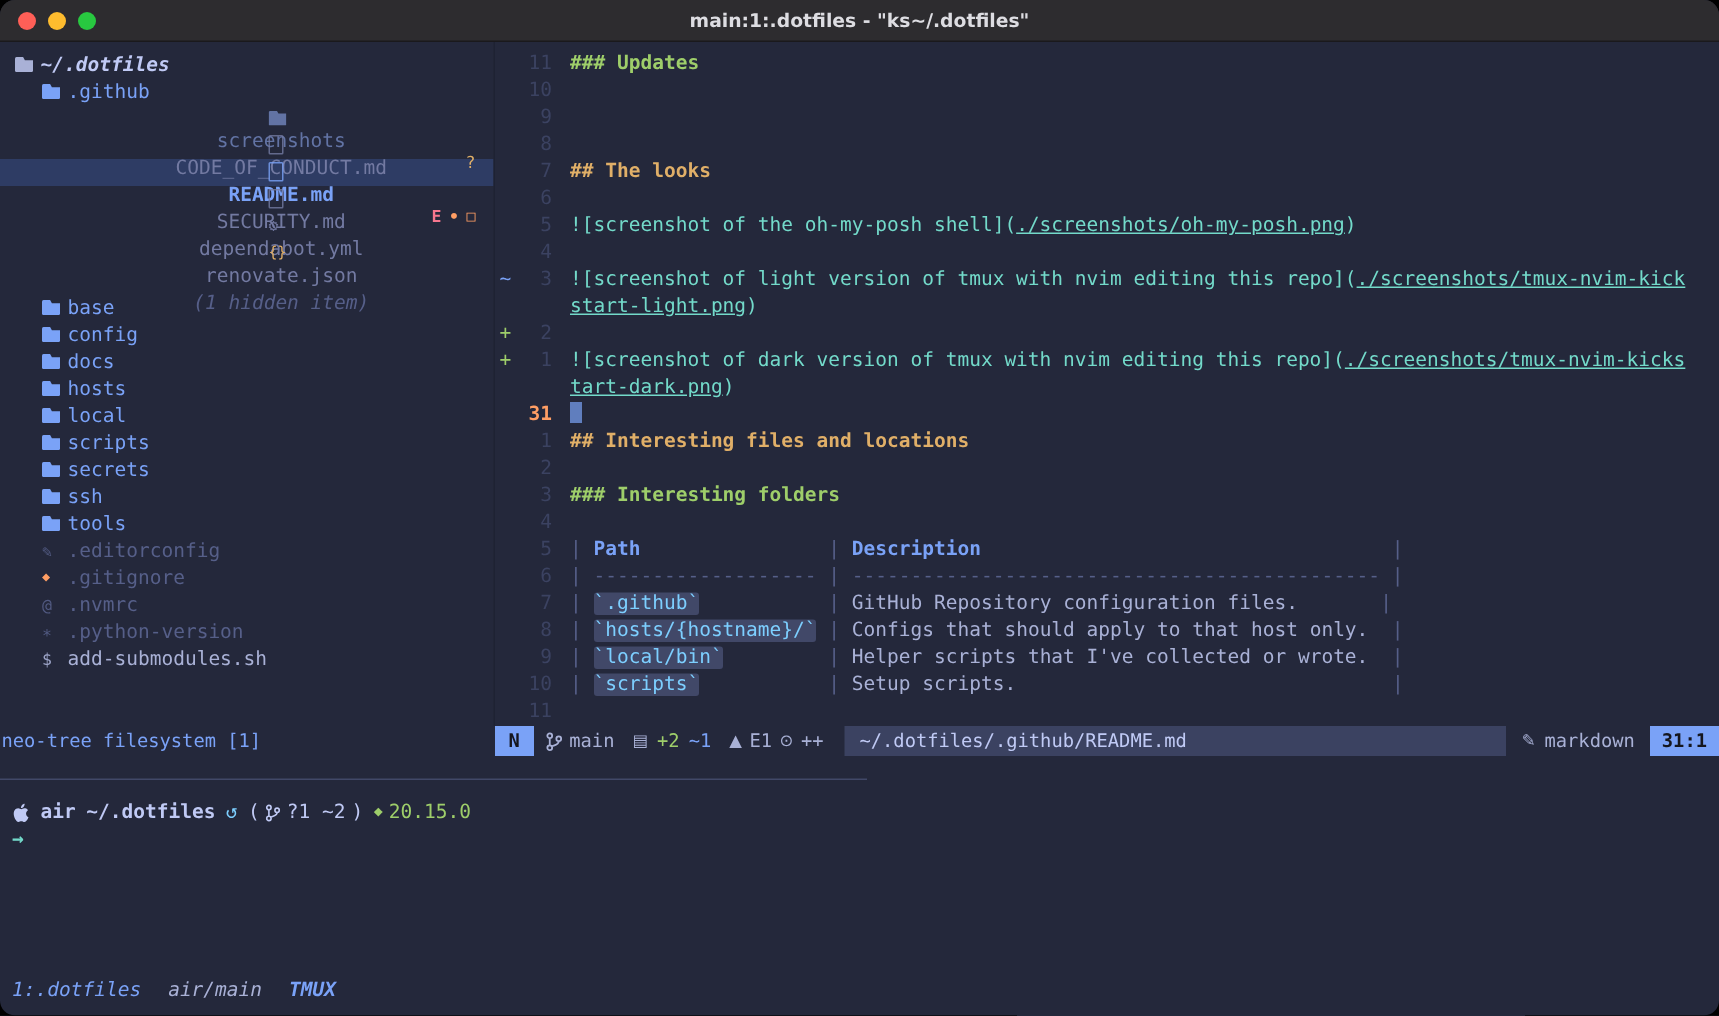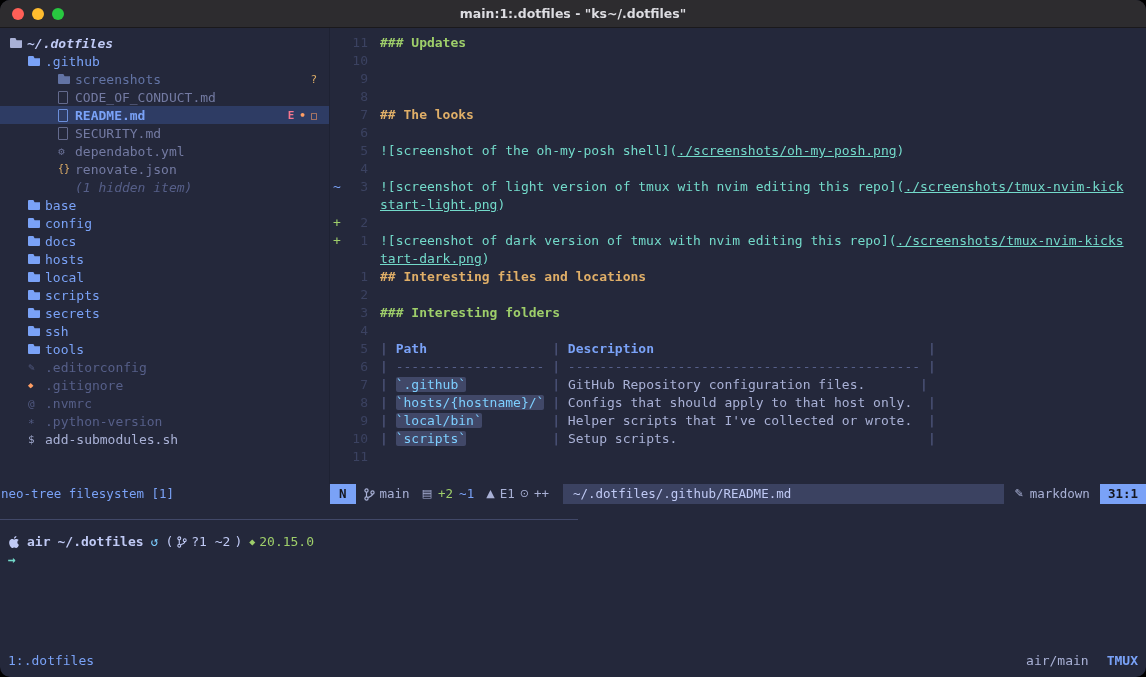--- a/index.html
+++ b/index.html
@@ -22,21 +22,21 @@
 
   .workspace { flex:1; display:flex; flex-direction:column; }
 
   
   .nvim-area { flex:0 0 456px; display:flex; overflow:hidden; }
 
   
   .sidebar { flex:0 0 330px; width:330px; padding-top:6px; overflow:hidden;
              border-right:1px solid #1e2233; }
   .tree-row { height:18px; display:flex; align-items:center; font-size:13px; padding-right:12px; }
-  .lvl0 { padding-left:10px; } .lvl1 { padding-left:28px; } .lvl2 { padding-left:58px; }
+  .lvl0 { padding-left:10px; } .lvl1 { padding-left:28px; } .lvl2 { padding-left:58px;flex-direction:column; }
   .selected { background:var(--bg_highlight,#2e3c64); }
   .tree-icon { flex:0 0 17px; width:17px; display:inline-flex; align-items:center; font-size:10px; line-height:1; }
   .ic-folder::before, .ic-folder-open::before {
     content:""; display:block; width:12px; height:10px; background:currentColor;
     clip-path:polygon(0 0,45% 0,55% 22%,100% 22%,100% 100%,0 100%); border-radius:1px; }
   .ic-file::before { content:""; display:block; width:8px; height:11px;
     border:1px solid currentColor; border-radius:1px; opacity:.8; }
   .ic-none::before { content:""; }
   .ic-js { font-size:9px; font-weight:bold; color:var(--yellow,#e0af68); }
   .ic-braces { color:var(--yellow,#e0af68); font-size:10px; }
@@ -99,21 +99,21 @@
   .pane-border { position:absolute; left:0; bottom:0; width:578px; height:1px; background:#414868; }
   .terminal { flex:1; position:relative; padding:14px 0 0 8px; font-size:13px; }
   .prompt-line { display:flex; align-items:center; gap:7px; color:var(--fg,#c0caf5); }
   .p-host, .p-path { font-weight:bold; }
   .p-sync { color:var(--cyan,#7dcfff); }
   .p-git { display:flex; gap:4px; align-items:center; }
   .p-node { display:flex; gap:4px; align-items:center; color:var(--green,#9ece6a); }
   .p-node-ic { font-size:10px; }
   .prompt-arrow { color:var(--teal,#73daca); margin-top:3px; font-weight:bold; }
   .tmux-bar { position:absolute; left:0; right:0; bottom:9px; display:flex;
-              justify-content:space-between; padding:0 8px; font-size:13px; }
+              justify-content:flex-start; padding:0 8px; font-size:13px;font-style:italic; }
   .tm-left { color:var(--blue,#7aa2f7); }
   .tm-right { display:flex; gap:18px; }
   .tm-session { color:#a9b1d6;margin-left:18px; }
   .tm-label { color:var(--blue,#7aa2f7); font-weight:bold; }
 </style>
 </head>
 <body>
 
 <div class="window">
 
@@ -291,20 +291,25 @@
             </div>
             <div class="ed-row">
               <span class="ed-sign s-add">+</span>
               <span class="ed-num">1</span>
               <span class="ed-text"><span class="seg-alt">![screenshot of dark version of tmux with nvim editing this repo]</span><span class="seg-punct">(</span><span class="seg-link">./screenshots/tmux-nvim-kicks</span></span>
             </div>
             <div class="ed-row">
               <span class="ed-sign"> </span>
               <span class="ed-num"></span>
               <span class="ed-text"><span class="seg-link">tart-dark.png</span><span class="seg-punct">)</span></span>
+            </div>
+            <div class="ed-row">
+              <span class="ed-sign"> </span>
+              <span class="ed-num cur">31</span>
+              <span class="ed-text"><span class="cursor-block"></span></span>
             </div>
             <div class="ed-row">
               <span class="ed-sign"> </span>
               <span class="ed-num">1</span>
               <span class="ed-text"><span class="seg-h2">## Interesting files and locations</span></span>
             </div>
             <div class="ed-row">
               <span class="ed-sign"> </span>
               <span class="ed-num">2</span>
               <span class="ed-text"></span>

